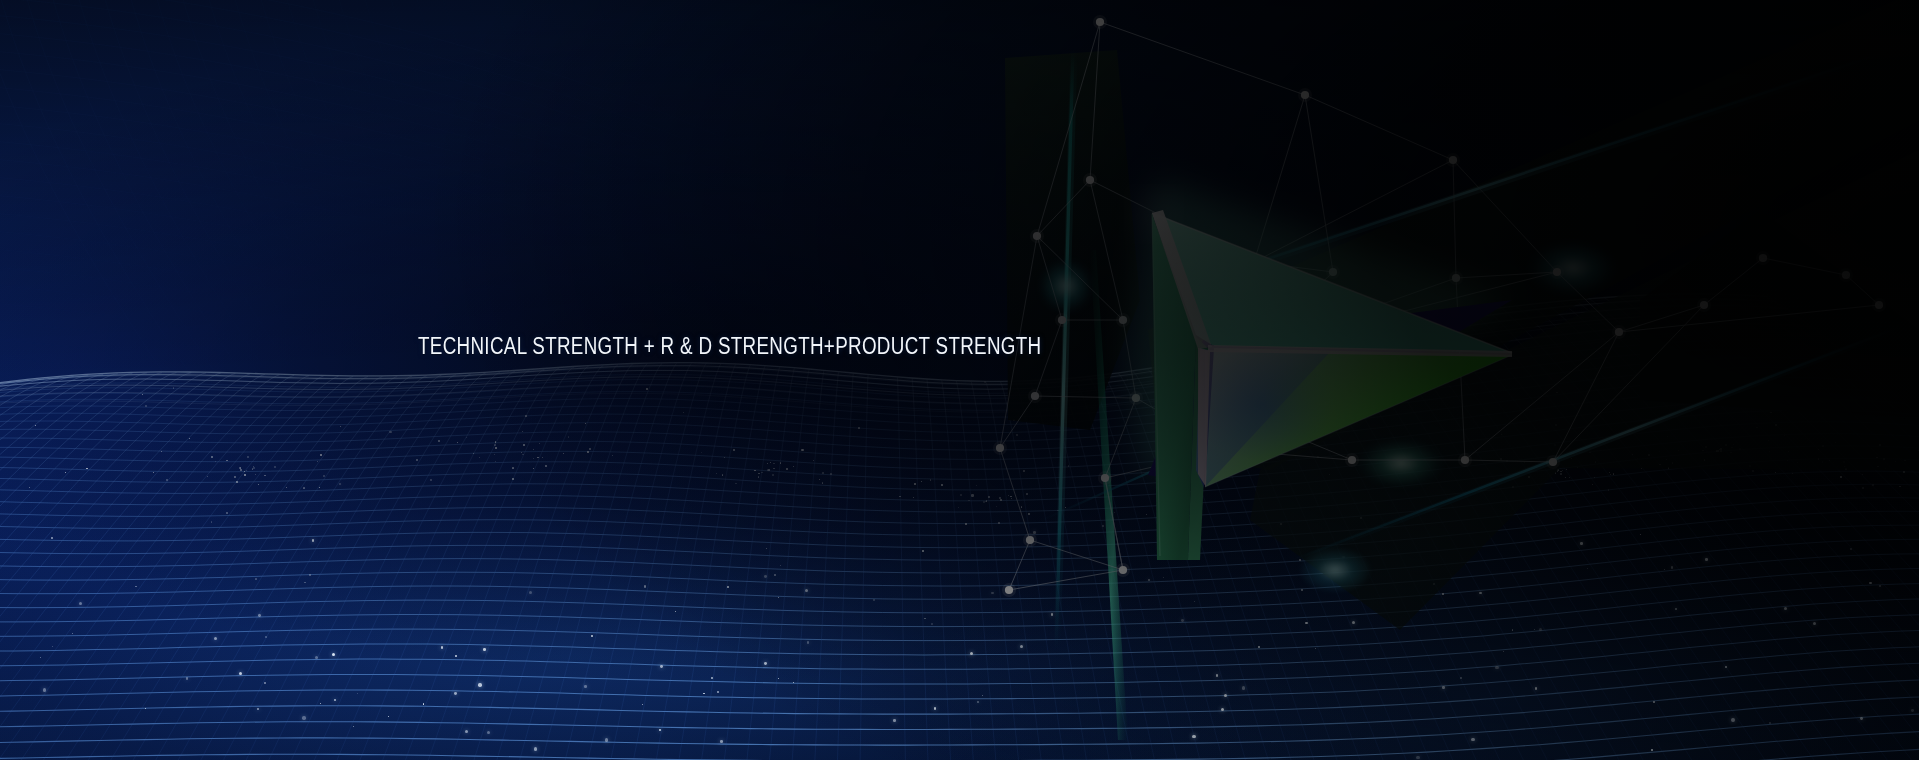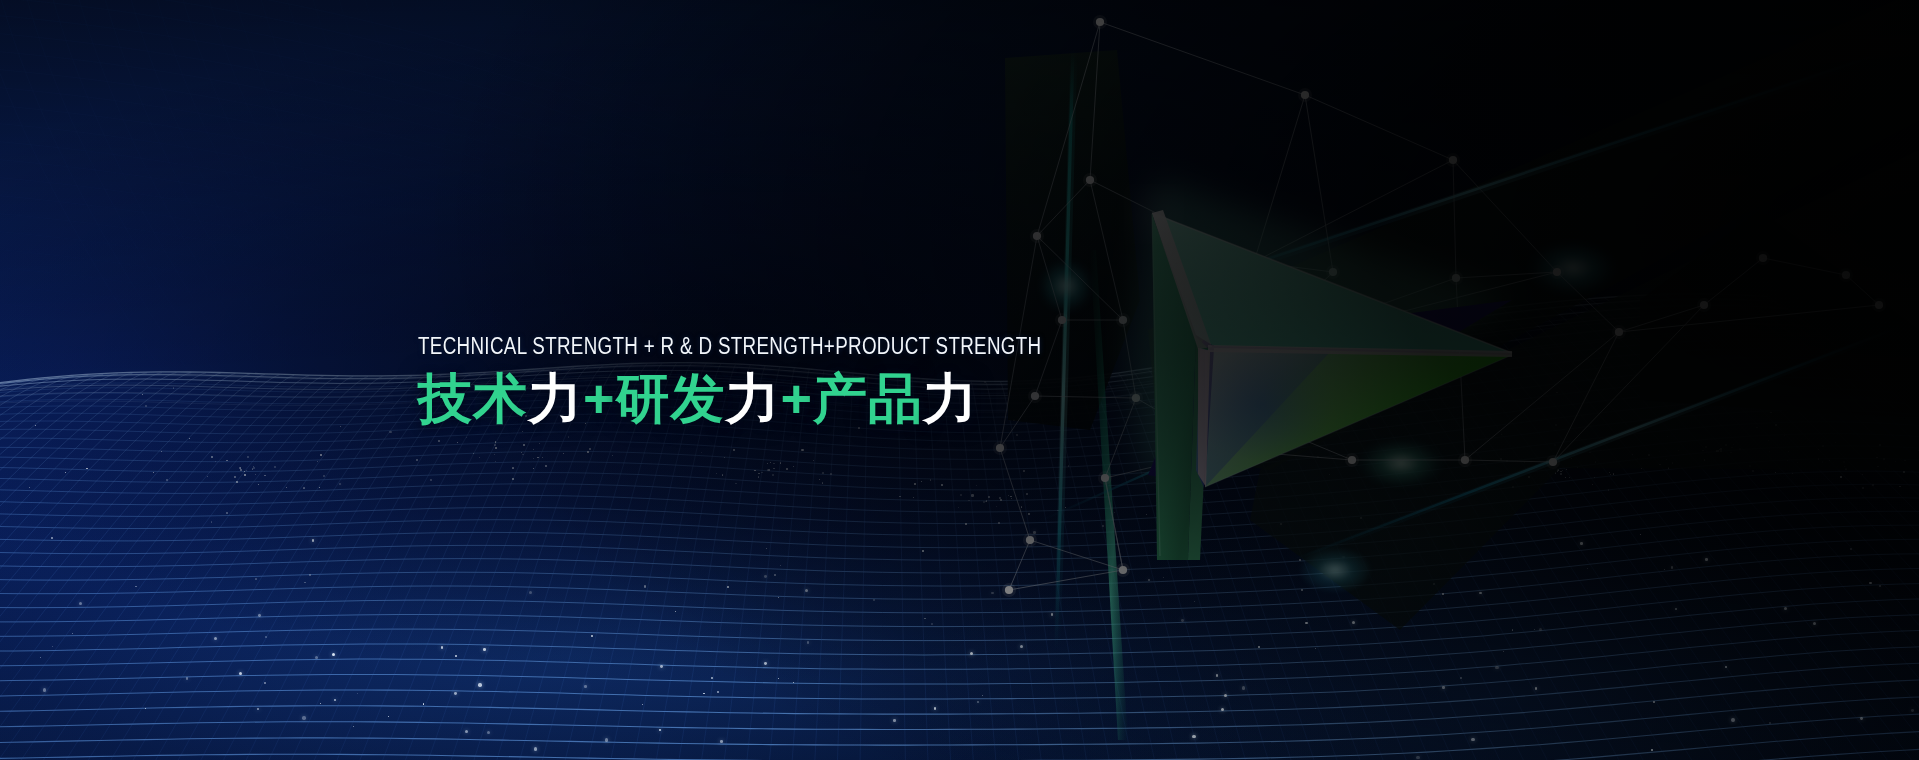--- a/index.html
+++ b/index.html
@@ -1110,16 +1110,15 @@
       <circle cx="1154" cy="214" r="15" fill="#ffffff" opacity="0.22" filter="url(#softBlur)"></circle>
     </svg>
   </div>
 
   <div class="layer nopick" id="bg-textdark"></div>
   <div class="layer nopick" id="bg-topdark"></div>
   <div class="layer nopick" id="bg-rightdark"></div>
 
   <div id="text-block">
     <div id="eyebrow">TECHNICAL STRENGTH + R &amp; D STRENGTH+PRODUCT STRENGTH</div>
-    <div id="headline"><span class="g">技术</span><span class="w">力</span><span class="g">+</span><span class="g">研发</span><span class="w">力</span><span class="g">+</span><span class="g">产品</span><span class="w">力</span></div>
   </div>
 
 </div>
 
 </body></html>

